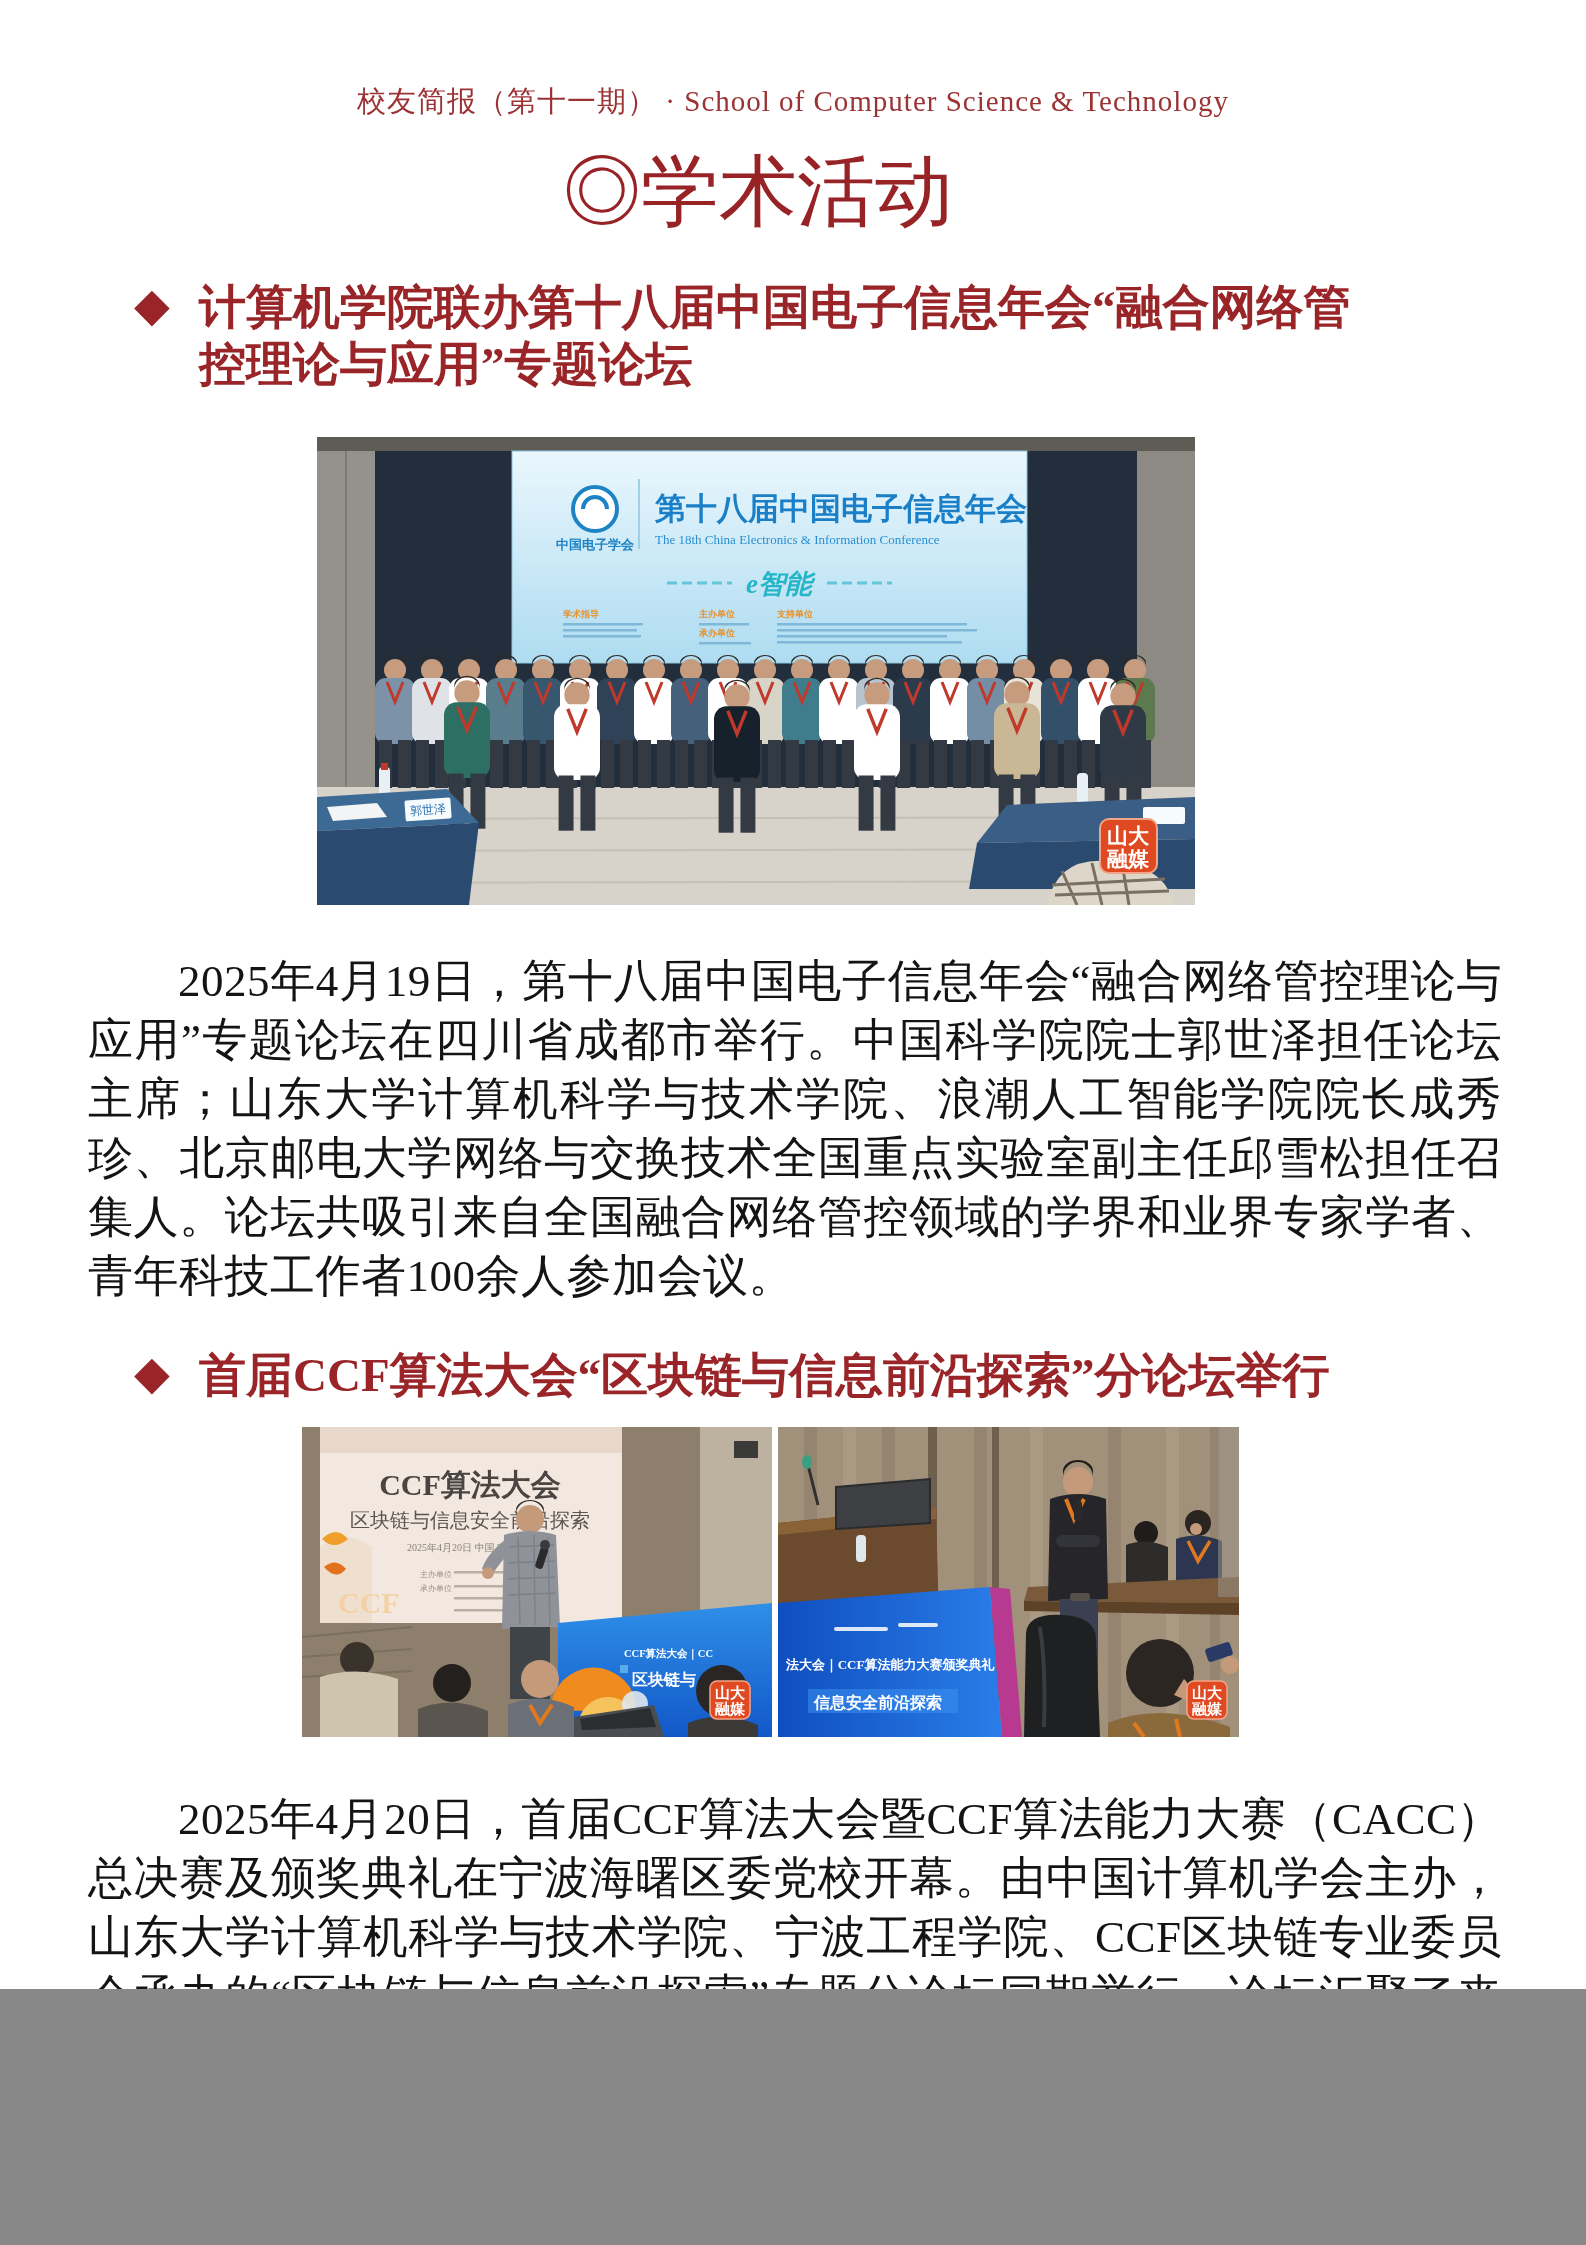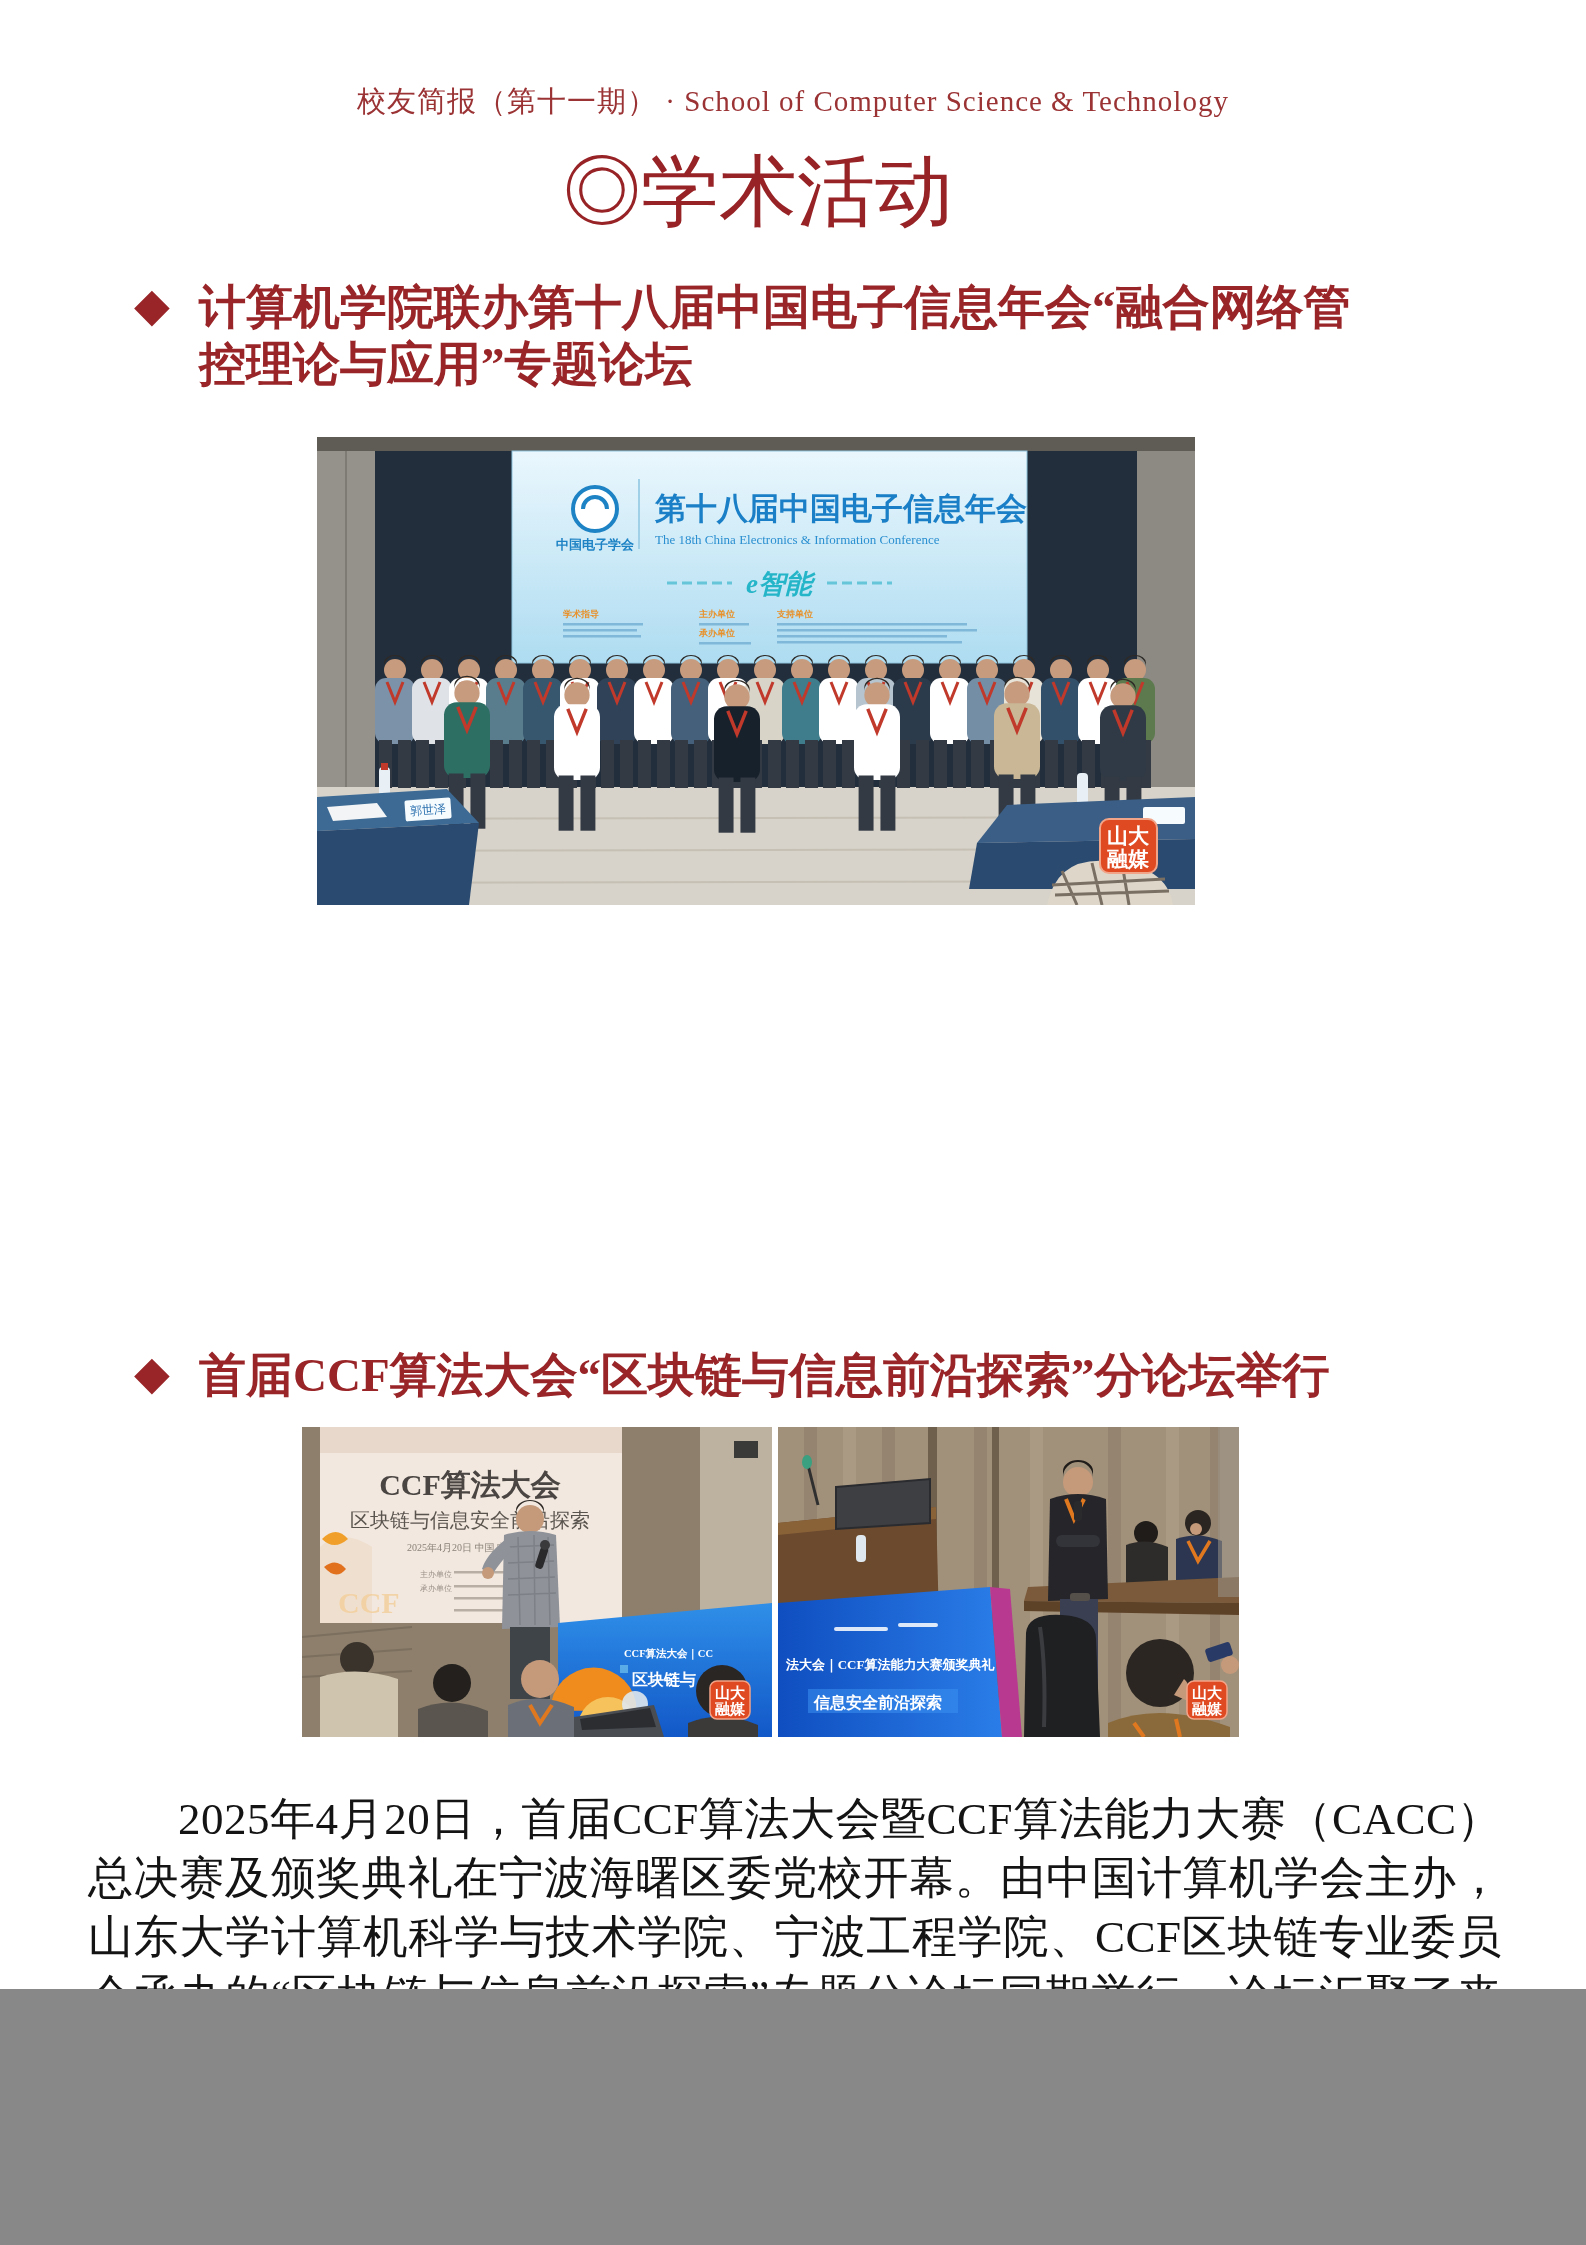--- a/index.html
+++ b/index.html
@@ -184,20 +184,21 @@
       </g>
 
       <g>
         <rect x="783" y="382" width="57" height="54" rx="9" fill="#e04a22" stroke="#f2a488" stroke-width="2"></rect>
         <text x="811" y="406" font-size="21" font-weight="bold" fill="#ffffff" text-anchor="middle">山大</text>
         <text x="811" y="429" font-size="21" font-weight="bold" fill="#ffffff" text-anchor="middle">融媒</text>
       </g>
     </svg>
   </div>
 
+  <div class="para" id="para-1">2025年4月19日，第十八届中国电子信息年会“融合网络管控理论与应用”专题论坛在四川省成都市举行。中国科学院院士郭世泽担任论坛主席；山东大学计算机科学与技术学院、浪潮人工智能学院院长成秀珍、北京邮电大学网络与交换技术全国重点实验室副主任邱雪松担任召集人。论坛共吸引来自全国融合网络管控领域的学界和业界专家学者、青年科技工作者100余人参加会议。</div>
 
   <div class="sec-heading" id="heading-2">
     <span class="marker">◆</span>
     <span class="hline">首届CCF算法大会“区块链与信息前沿探索”分论坛举行</span>
   </div>
 
   <div class="photo" id="photo-2l">
     <svg viewBox="0 0 470 310">
       <defs>
         <linearGradient id="pod2" x1="0" y1="0" x2="0" y2="1">

